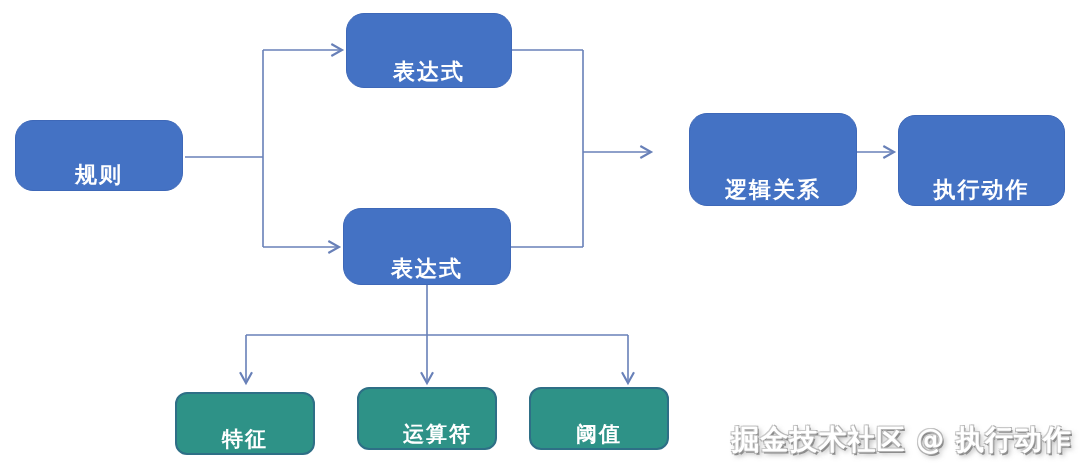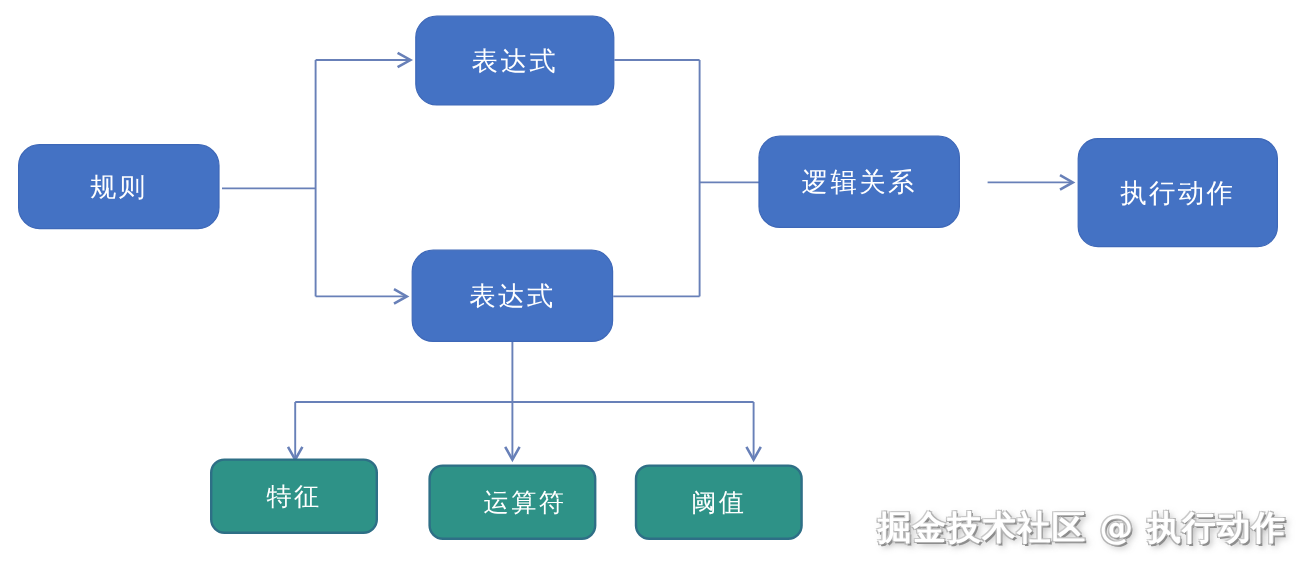--- a/index.html
+++ b/index.html
@@ -27,24 +27,25 @@
     position: absolute;
     left: 0; top: 0;
     width: 1080px; height: 469px;
   }
   .edge { fill: none; stroke: var(--connector); stroke-width: 1.6; }
   .arrowhead { fill: none; stroke: var(--connector); stroke-width: 1.6; }
 
   .node {
     position: absolute;
     display: flex;
-    align-items: center;
+    align-items: flex-end;
     justify-content: center;
     color: var(--node-text);
     text-align: center;
+    font-weight: bold;
   }
   .node-label {
     letter-spacing: 2px;
     white-space: nowrap;
   }
   .node.blue {
     background: var(--node-primary);
     border: 1px solid var(--node-primary-border);
     border-radius: 18px;
     font-size: 22px;
@@ -52,23 +53,23 @@
   .node.teal {
     background: var(--node-secondary);
     border: 2px solid var(--node-secondary-border);
     border-radius: 12px;
     font-size: 21px;
   }
 
   #node-rule            { left: 15px;  top: 120px; width: 168px; height: 71px; }
   #node-expression-top  { left: 346px; top: 13px;  width: 166px; height: 75px; }
   #node-expression-bottom { left: 343px; top: 208px; width: 168px; height: 77px; }
-  #node-logic-relation  { left: 632px; top: 113px; width: 168px; height: 77px; }
+  #node-logic-relation  { left: 689px; top: 113px; width: 168px; height: 93px; }
   #node-execute-action  { left: 898px; top: 115px; width: 167px; height: 91px; border-radius: 17px; }
-  #node-feature         { left: 175px; top: 382px; width: 140px; height: 63px; }
+  #node-feature         { left: 175px; top: 392px; width: 140px; height: 63px; }
   #node-operator        { left: 357px; top: 387px; width: 140px; height: 63px; padding-left: 21px; }
   #node-threshold       { left: 529px; top: 387px; width: 140px; height: 63px; }
 
   .watermark {
     position: absolute;
     right: 8px; bottom: 10px;
     font-size: 28px;
     font-weight: bold;
     letter-spacing: 1px;
     color: #ffffff;

